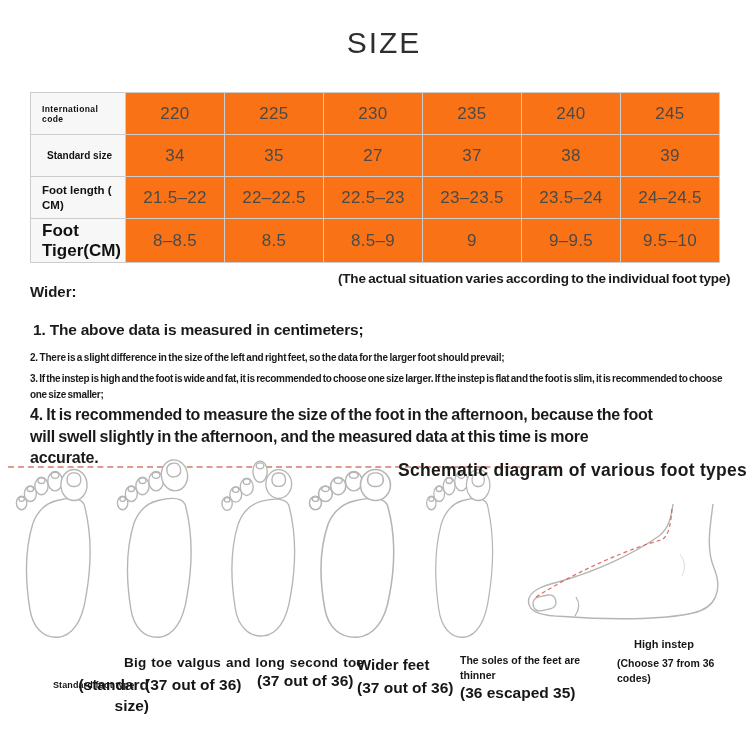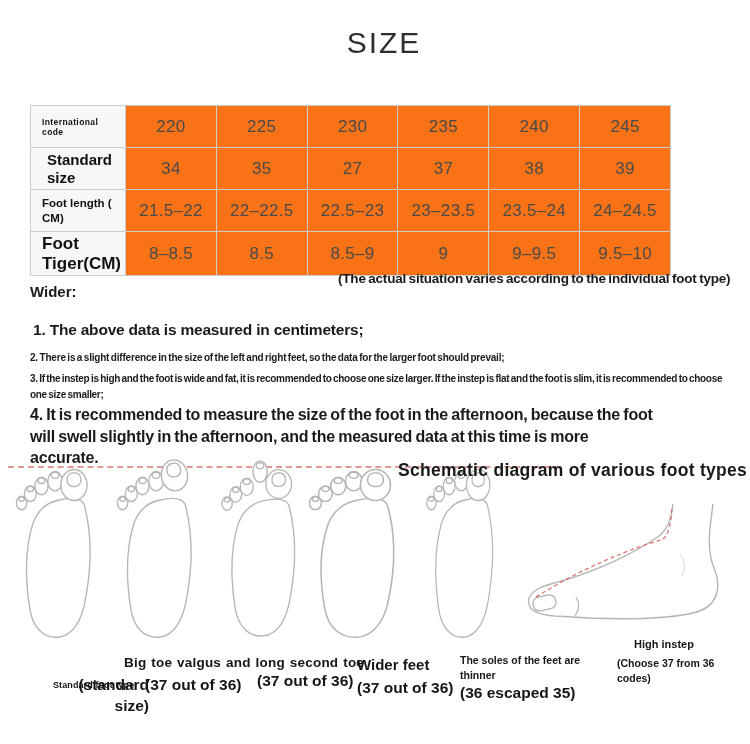--- a/index.html
+++ b/index.html
@@ -3,28 +3,28 @@
 <meta charset="utf-8">
 <style>
   html,body{margin:0;padding:0;background:#fff;}
   .page{position:relative;width:750px;height:744px;background:#fff;overflow:hidden;
         font-family:"Liberation Sans",sans-serif;color:#1a1a1a;}
   .abs{position:absolute;}
 
   .title{top:26px;left:0;width:100%;text-align:center;font-size:30px;font-weight:300;
          letter-spacing:2px;color:#2e2e2e;padding-left:9px;}
 
-  table.size{position:absolute;left:30px;top:105px;width:641px;border-collapse:collapse;
+  table.size{position:absolute;left:30px;top:92px;width:690px;border-collapse:collapse;
              table-layout:fixed;}
   .size th,.size td{border:1px solid #cccccc;overflow:hidden;}
   .size th{background:#f7f7f7;text-align:left;padding:2px 4px 2px 11px;color:#111;font-weight:bold;}
   .size td{text-align:center;font-weight:300;color:#4a4a4a;font-size:17px;letter-spacing:0.3px;background:#f97316;}
   tr.r0{height:42px;} tr.r1{height:42px;} tr.r2{height:42px;} tr.r3{height:44px;}
   th.h0{font-size:8.5px;letter-spacing:0.4px;}
-  th.h1{font-size:15px;line-height:1.2;padding-left:16px;}
+  th.h1{font-size:10px;line-height:1.2;padding-left:16px;}
   th.h2{font-size:11.5px;line-height:1.25;}
   th.h3{font-size:17px;line-height:1.15;}
 
   .tips-heading{left:30px;top:283px;font-size:15px;font-weight:bold;}
   .side-note{left:338px;top:270px;width:420px;font-size:13.5px;font-weight:bold;line-height:1.3;
              letter-spacing:-0.2px;word-spacing:-1px;}
   .note1{left:33px;top:321px;font-size:15.5px;font-weight:bold;letter-spacing:-0.2px;}
   .note2{left:30px;top:352px;font-size:10px;font-weight:bold;letter-spacing:-0.2px;word-spacing:-1px;}
   .note3{left:30px;top:371px;width:695px;font-size:10px;font-weight:bold;line-height:1.55;
          letter-spacing:-0.3px;word-spacing:-1px;}

